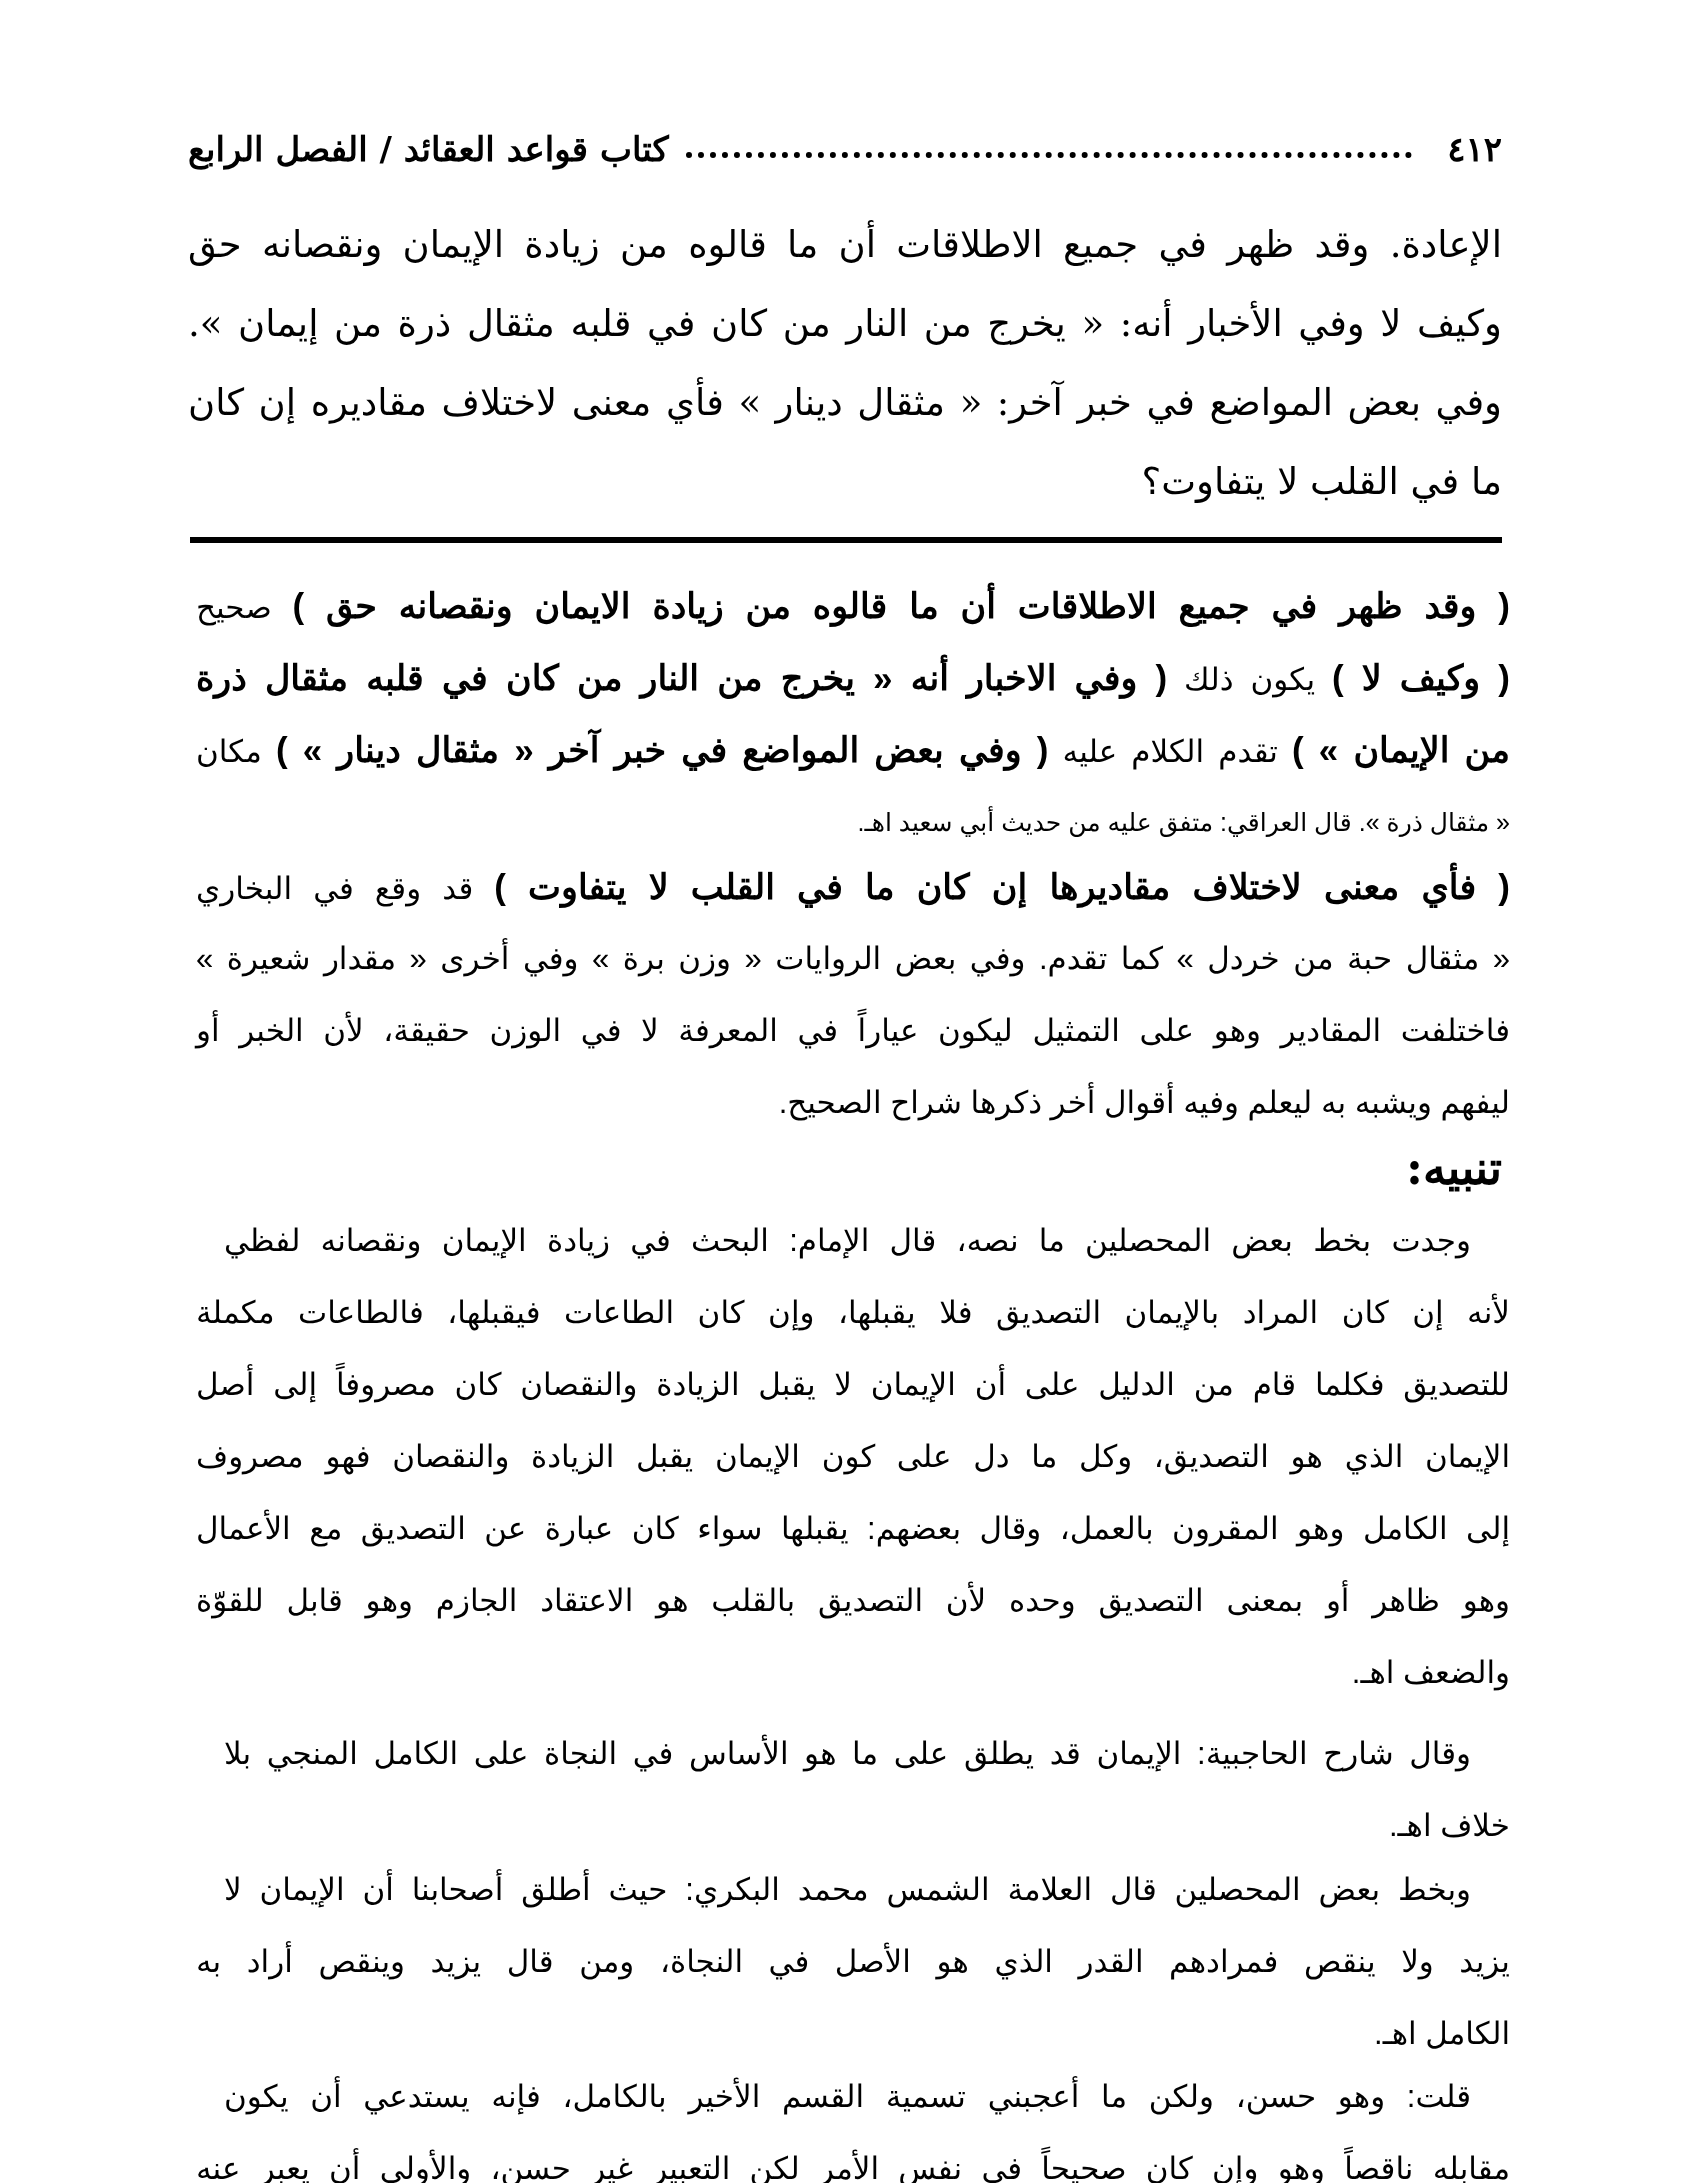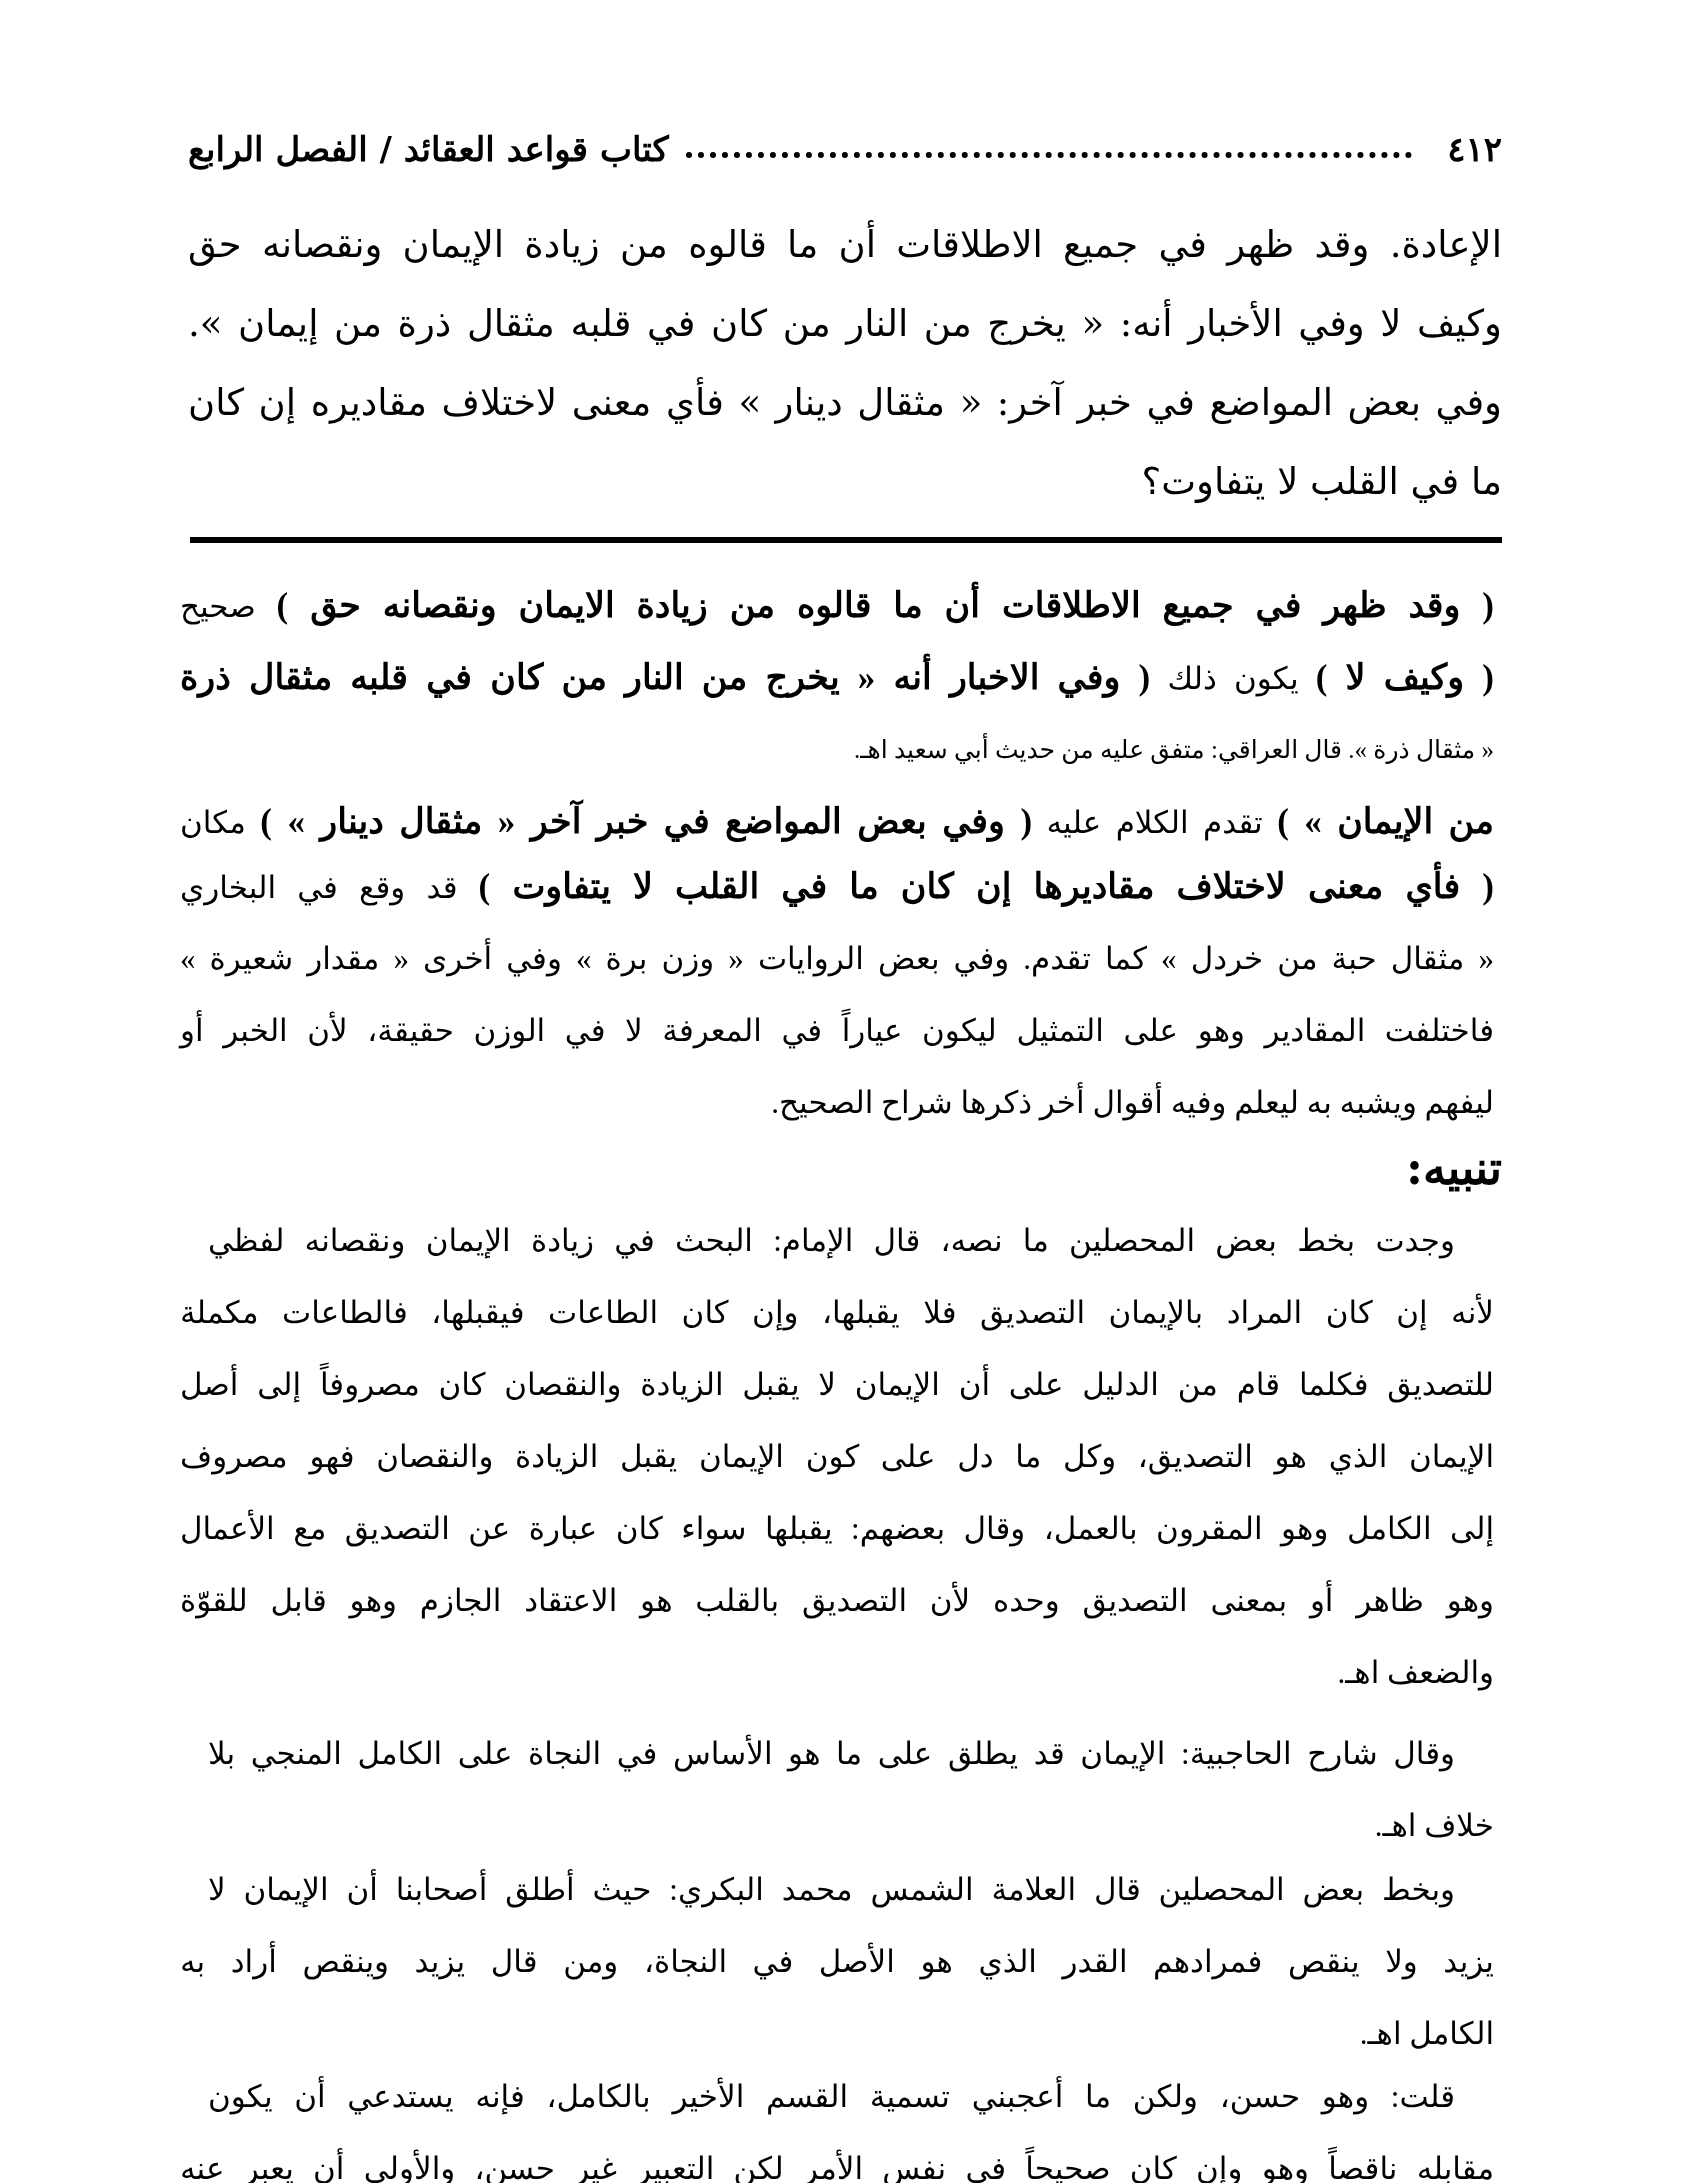--- a/index.html
+++ b/index.html
@@ -20,22 +20,22 @@
     position: absolute; top: 205px; left: 188px; width: 1314px;
     font-family: "DejaVu Serif", serif; font-size: 37px; line-height: 79px;
     text-align: justify; text-align-last: right;
   }
   .main .line { display: block; height: 79px; white-space: nowrap; overflow: visible; text-align: justify; text-align-last: justify; }
   .main .line.last { text-align-last: right; }
   .rule {
     position: absolute; top: 537px; left: 190px; width: 1312px; height: 6.1px; background: #000;
   }
   .comm {
-    position: absolute; left: 180px; width: 1314px;
-    font-family: Liberation Serif, serif; font-size: 31px; line-height: 72px;
+    position: absolute; left: 196px; width: 1314px;
+    font-family: Liberation Sans, sans-serif; font-size: 31px; line-height: 72px;
   }
   .comm .line { display: block; height: 72px; white-space: nowrap; text-align: justify; text-align-last: justify; }
   .comm .line.last { text-align-last: right; }
   .comm .line.small { font-size: 25px; }
   .comm b { font-weight: bold; font-size: 35px; }
   .heading {
     position: absolute; left: 188px; width: 1314px; top: 1142px;
     font-family: "DejaVu Serif", serif; font-weight: bold; font-size: 46px; line-height: 52px; 
   }
   .indent { padding-right: 39px; margin-left: 28px; }
@@ -56,22 +56,22 @@
     <span class="line">وكيف لا وفي الأخبار أنه: « يخرج من النار من كان في قلبه مثقال ذرة من إيمان ».</span>
     <span class="line">وفي بعض المواضع في خبر آخر: « مثقال دينار » فأي معنى لاختلاف مقاديره إن كان</span>
     <span class="line last">ما في القلب لا يتفاوت؟</span>
   </div>
 
   <div class="rule"></div>
 
   <div class="comm rtl" style="top:570px">
       <span class="line"><b>( وقد ظهر في جميع الاطلاقات أن ما قالوه من زيادة الايمان ونقصانه حق )</b><span> صحيح</span></span>
       <span class="line"><b>( وكيف لا )</b><span> يكون ذلك </span><b>( وفي الاخبار أنه « يخرج من النار من كان في قلبه مثقال ذرة</b></span>
+      <span class="line"><b>من الإيمان » )</b><span> تقدم الكلام عليه </span><b>( وفي بعض المواضع في خبر آخر « مثقال دينار » )</b><span> مكان</span></span>
       <span class="line last small"><span>« مثقال ذرة ». قال العراقي: متفق عليه من حديث أبي سعيد اهـ.</span></span>
-      <span class="line"><b>من الإيمان » )</b><span> تقدم الكلام عليه </span><b>( وفي بعض المواضع في خبر آخر « مثقال دينار » )</b><span> مكان</span></span>
     </div>
   <div class="comm rtl" style="top:851px">
       <span class="line"><b>( فأي معنى لاختلاف مقاديرها إن كان ما في القلب لا يتفاوت )</b><span> قد وقع في البخاري</span></span>
       <span class="line"><span>« مثقال حبة من خردل » كما تقدم. وفي بعض الروايات « وزن برة » وفي أخرى « مقدار شعيرة »</span></span>
       <span class="line"><span>فاختلفت المقادير وهو على التمثيل ليكون عياراً في المعرفة لا في الوزن حقيقة، لأن الخبر أو</span></span>
       <span class="line last"><span>ليفهم ويشبه به ليعلم وفيه أقوال أخر ذكرها شراح الصحيح.</span></span>
     </div>
 
   <div class="heading rtl">تنبيه:</div>
 

